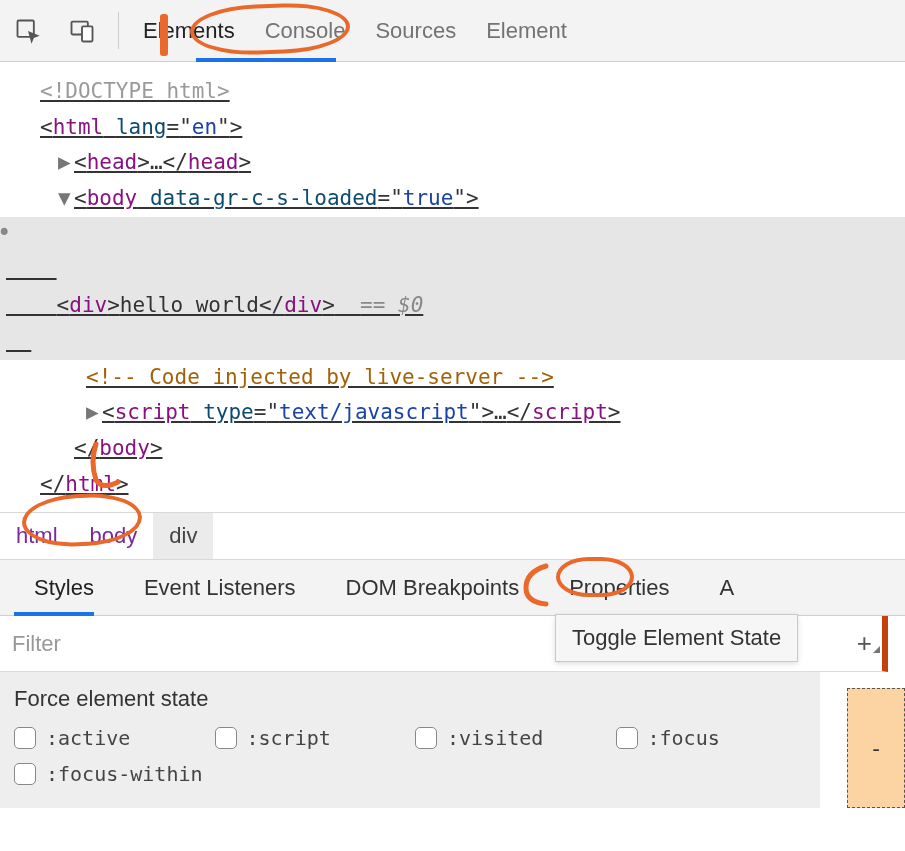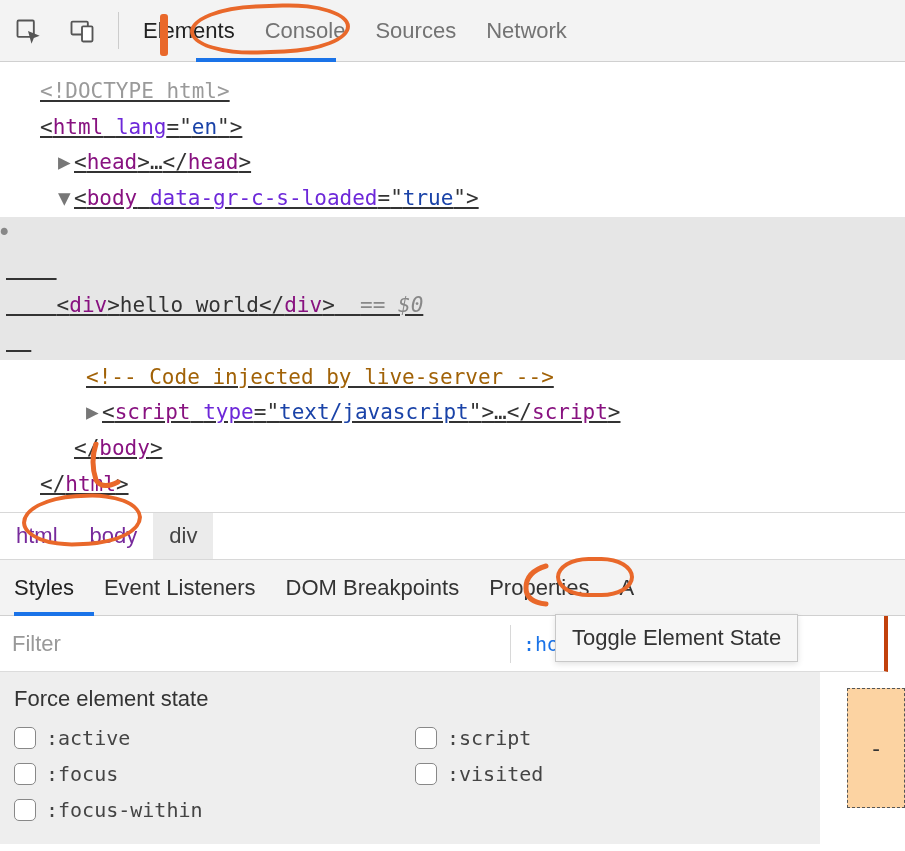--- a/index.html
+++ b/index.html
@@ -43,21 +43,21 @@
     padding: 12px 0 10px 40px;
     font-family: Menlo, Consolas, monospace;
     font-size: 21px;
     line-height: 1.7;
     position: relative;
     text-decoration: underline;
   }
   .dom-tree .line { white-space: pre; }
   .tok-gray { color: #9a9a9a; }
   .tok-tag { color: #881280; }
-  .tok-attr { color: #6d28d9; }
+  .tok-attr { color: #0c4a6e; }
   .tok-attrval { color: #1a43a8; }
   .tok-eq { color: #333; }
   .tok-text { color: #333; }
   .tok-comment { color: #a16207; }
   .tok-dollar { color: #888; font-style: italic; }
   .arrow { display:inline-block; width: 16px; color:#777; }
   .line.selected {
     background: #e6e6e6;
     margin-left: -80px;
     padding-left: 80px;
@@ -91,21 +91,21 @@
     height: 56px;
     background: #f3f3f3;
     border-bottom: 1px solid #d0d0d0;
     display: flex;
     align-items: center;
     gap: 30px;
     padding: 0 14px;
     position: relative;
     font-size: 22px;
   }
-  .styles-tabs .stab { cursor: pointer; color:#333; }
+  .styles-tabs .stab { cursor: pointer; color:#333;margin-left:20px; }
   .styles-tabs .stab.active { color:#222; }
   .styles-underline {
     position:absolute;
     bottom:-1px;
     height:4px;
     background:#1a73e8;
   }
   .filter-row {
     display:flex;
     align-items:center;
@@ -141,21 +141,21 @@
   .plus-btn .corner { position:absolute; right:2px; bottom:6px; width:0;height:0;border-left:7px solid transparent;border-bottom:7px solid #777; }
   .force-panel {
     background:#eeeeee;
     padding: 14px 14px 22px 14px;
     width: 820px;
     position:relative;
   }
   .force-title { font-size:22px; color:#333; margin-bottom:14px; }
   .state-grid {
     display:grid;
-    grid-template-columns: 1fr 1fr;
+    grid-template-columns: 1fr 1fr 1fr 1fr;
     row-gap: 12px;
     column-gap: 10px;
     font-family: Menlo, Consolas, monospace;
     font-size:20px;
     color:#444;
   }
   .state-item { display:flex; align-items:center; gap:10px; }
   .cb {
     width:22px; height:22px;
     border:1.5px solid #888;
@@ -218,21 +218,21 @@
   <div class="tab-item active">
       <span>Elements</span>
     </div>
   <div class="tab-item">
       <span>Console</span>
     </div>
   <div class="tab-item">
       <span>Sources</span>
     </div>
   <div class="tab-item">
-      <span>Network</span>
+      <span>Element</span>
     </div>
   <div class="tab-underline" style="left:196px; width:140px;"></div>
 </div>
 
 <div class="dom-tree">
   <div class="line"><span class="tok-gray">&lt;!DOCTYPE html&gt;</span></div>
   <div class="line"><span class="tok-text">&lt;</span><span class="tok-tag">html</span><span> </span><span class="tok-attr">lang</span><span class="tok-eq">=</span><span class="tok-text">"</span><span class="tok-attrval">en</span><span class="tok-text">"</span><span class="tok-text">&gt;</span></div>
   <div class="line" style="padding-left:18px;"><span class="arrow">▶</span><span class="tok-text">&lt;</span><span class="tok-tag">head</span><span class="tok-text">&gt;</span><span class="tok-text">…</span><span class="tok-text">&lt;/</span><span class="tok-tag">head</span><span class="tok-text">&gt;</span></div>
   <div class="line" style="padding-left:18px;"><span class="arrow">▼</span><span class="tok-text">&lt;</span><span class="tok-tag">body</span><span> </span><span class="tok-attr">data-gr-c-s-loaded</span><span class="tok-eq">=</span><span class="tok-text">"</span><span class="tok-attrval">true</span><span class="tok-text">"</span><span class="tok-text">&gt;</span></div>
   <div class="line selected" style="padding-left:46px; position:relative;">
@@ -259,21 +259,21 @@
 
 <div class="styles-tabs">
   <div class="stab active"><span>Styles</span></div>
   <div class="stab"><span>Event Listeners</span></div>
   <div class="stab"><span>DOM Breakpoints</span></div>
   <div class="stab"><span>Properties</span></div>
   <div class="stab"><span>A</span></div>
   <div class="styles-underline" style="left:14px; width:80px;"></div>
 </div>
 
-<div class="filter-row" style="width:888px; border-right:4px solid #c2410c;">
+<div class="filter-row" style="width:888px; border-right:6px solid #c2410c;justify-content:space-between;">
   <input class="filter-input" placeholder="Filter" style="">
   <div class="sep"></div>
   <div class="filter-btn hov">
       <span>:hov</span>
     </div>
   <div class="filter-btn">
       <span>.cls</span>
     </div>
   <div class="plus-btn">+<span class="corner"></span></div>
 </div>
@@ -284,25 +284,25 @@
     <div class="state-item">
         <span class="cb"></span>
         <span>:active</span>
       </div>
     <div class="state-item">
         <span class="cb"></span>
         <span>:script</span>
       </div>
     <div class="state-item">
         <span class="cb"></span>
+        <span>:visited</span>
+      </div>
+    <div class="state-item">
+        <span class="cb"></span>
         <span>:focus</span>
-      </div>
-    <div class="state-item">
-        <span class="cb"></span>
-        <span>:visited</span>
       </div>
     <div class="state-item">
         <span class="cb"></span>
         <span>:focus-within</span>
       </div>
   </div>
 </div>
 
 <div class="tooltip"><span>Toggle Element State</span></div>
 

